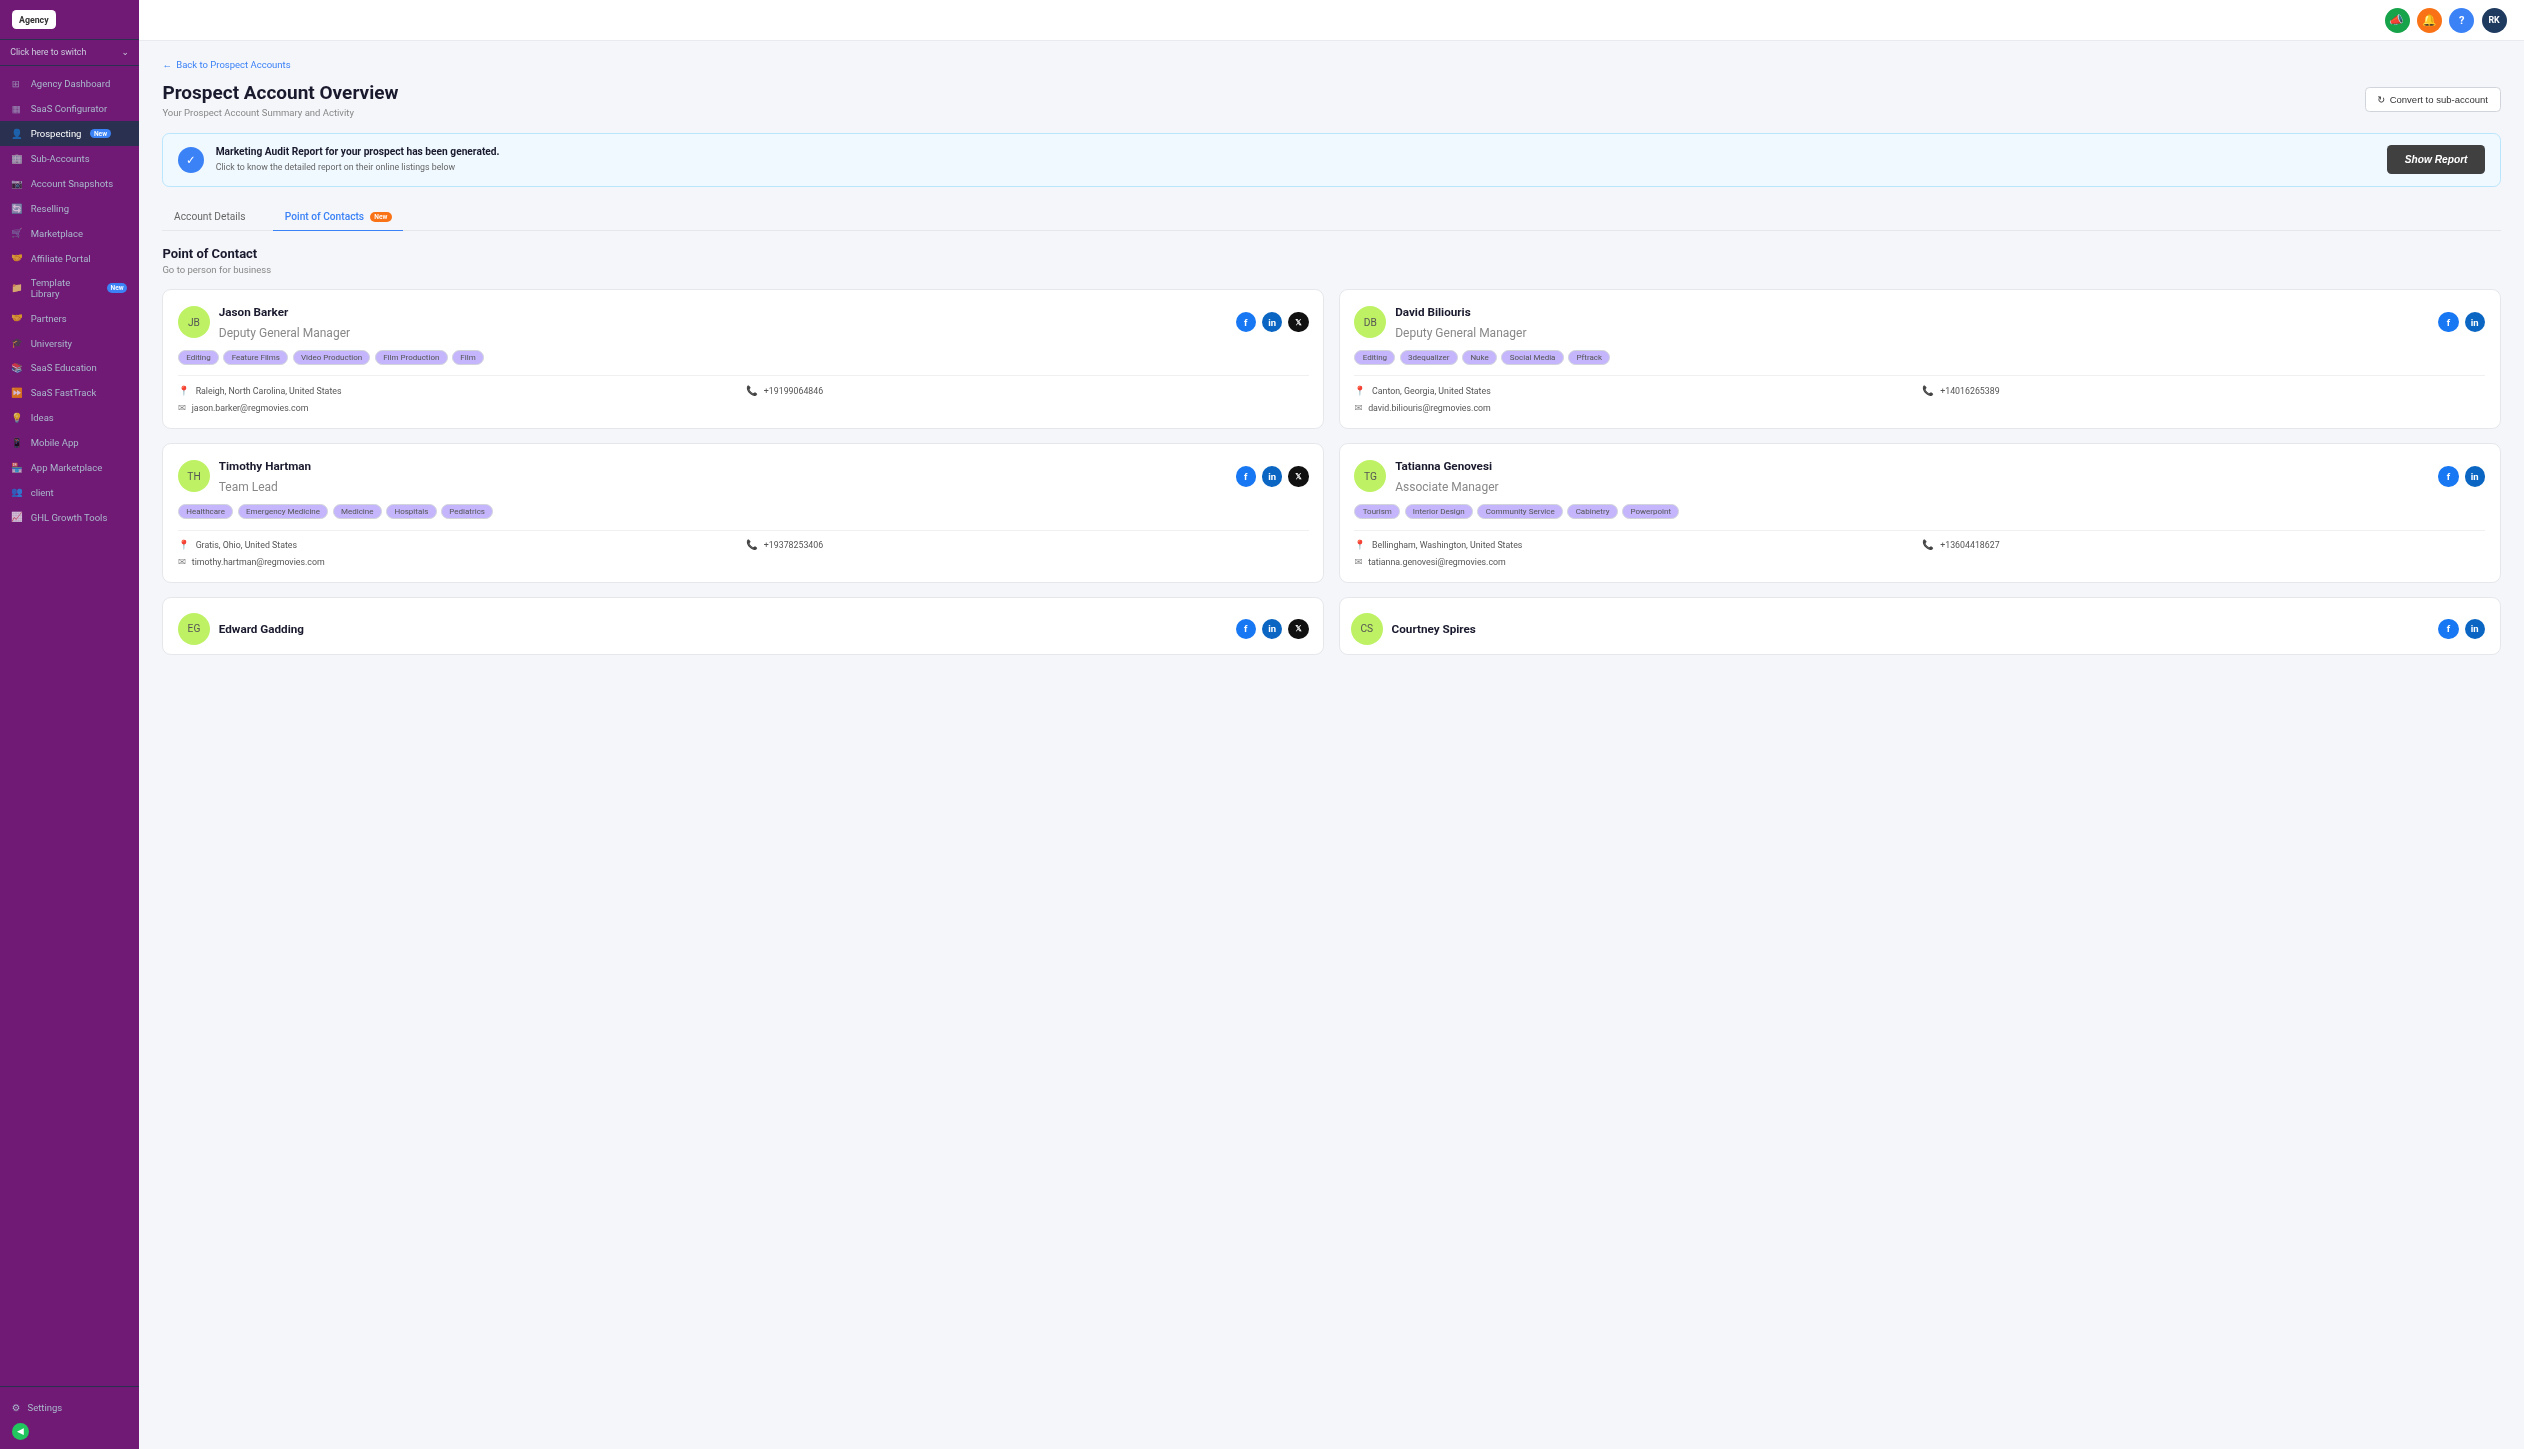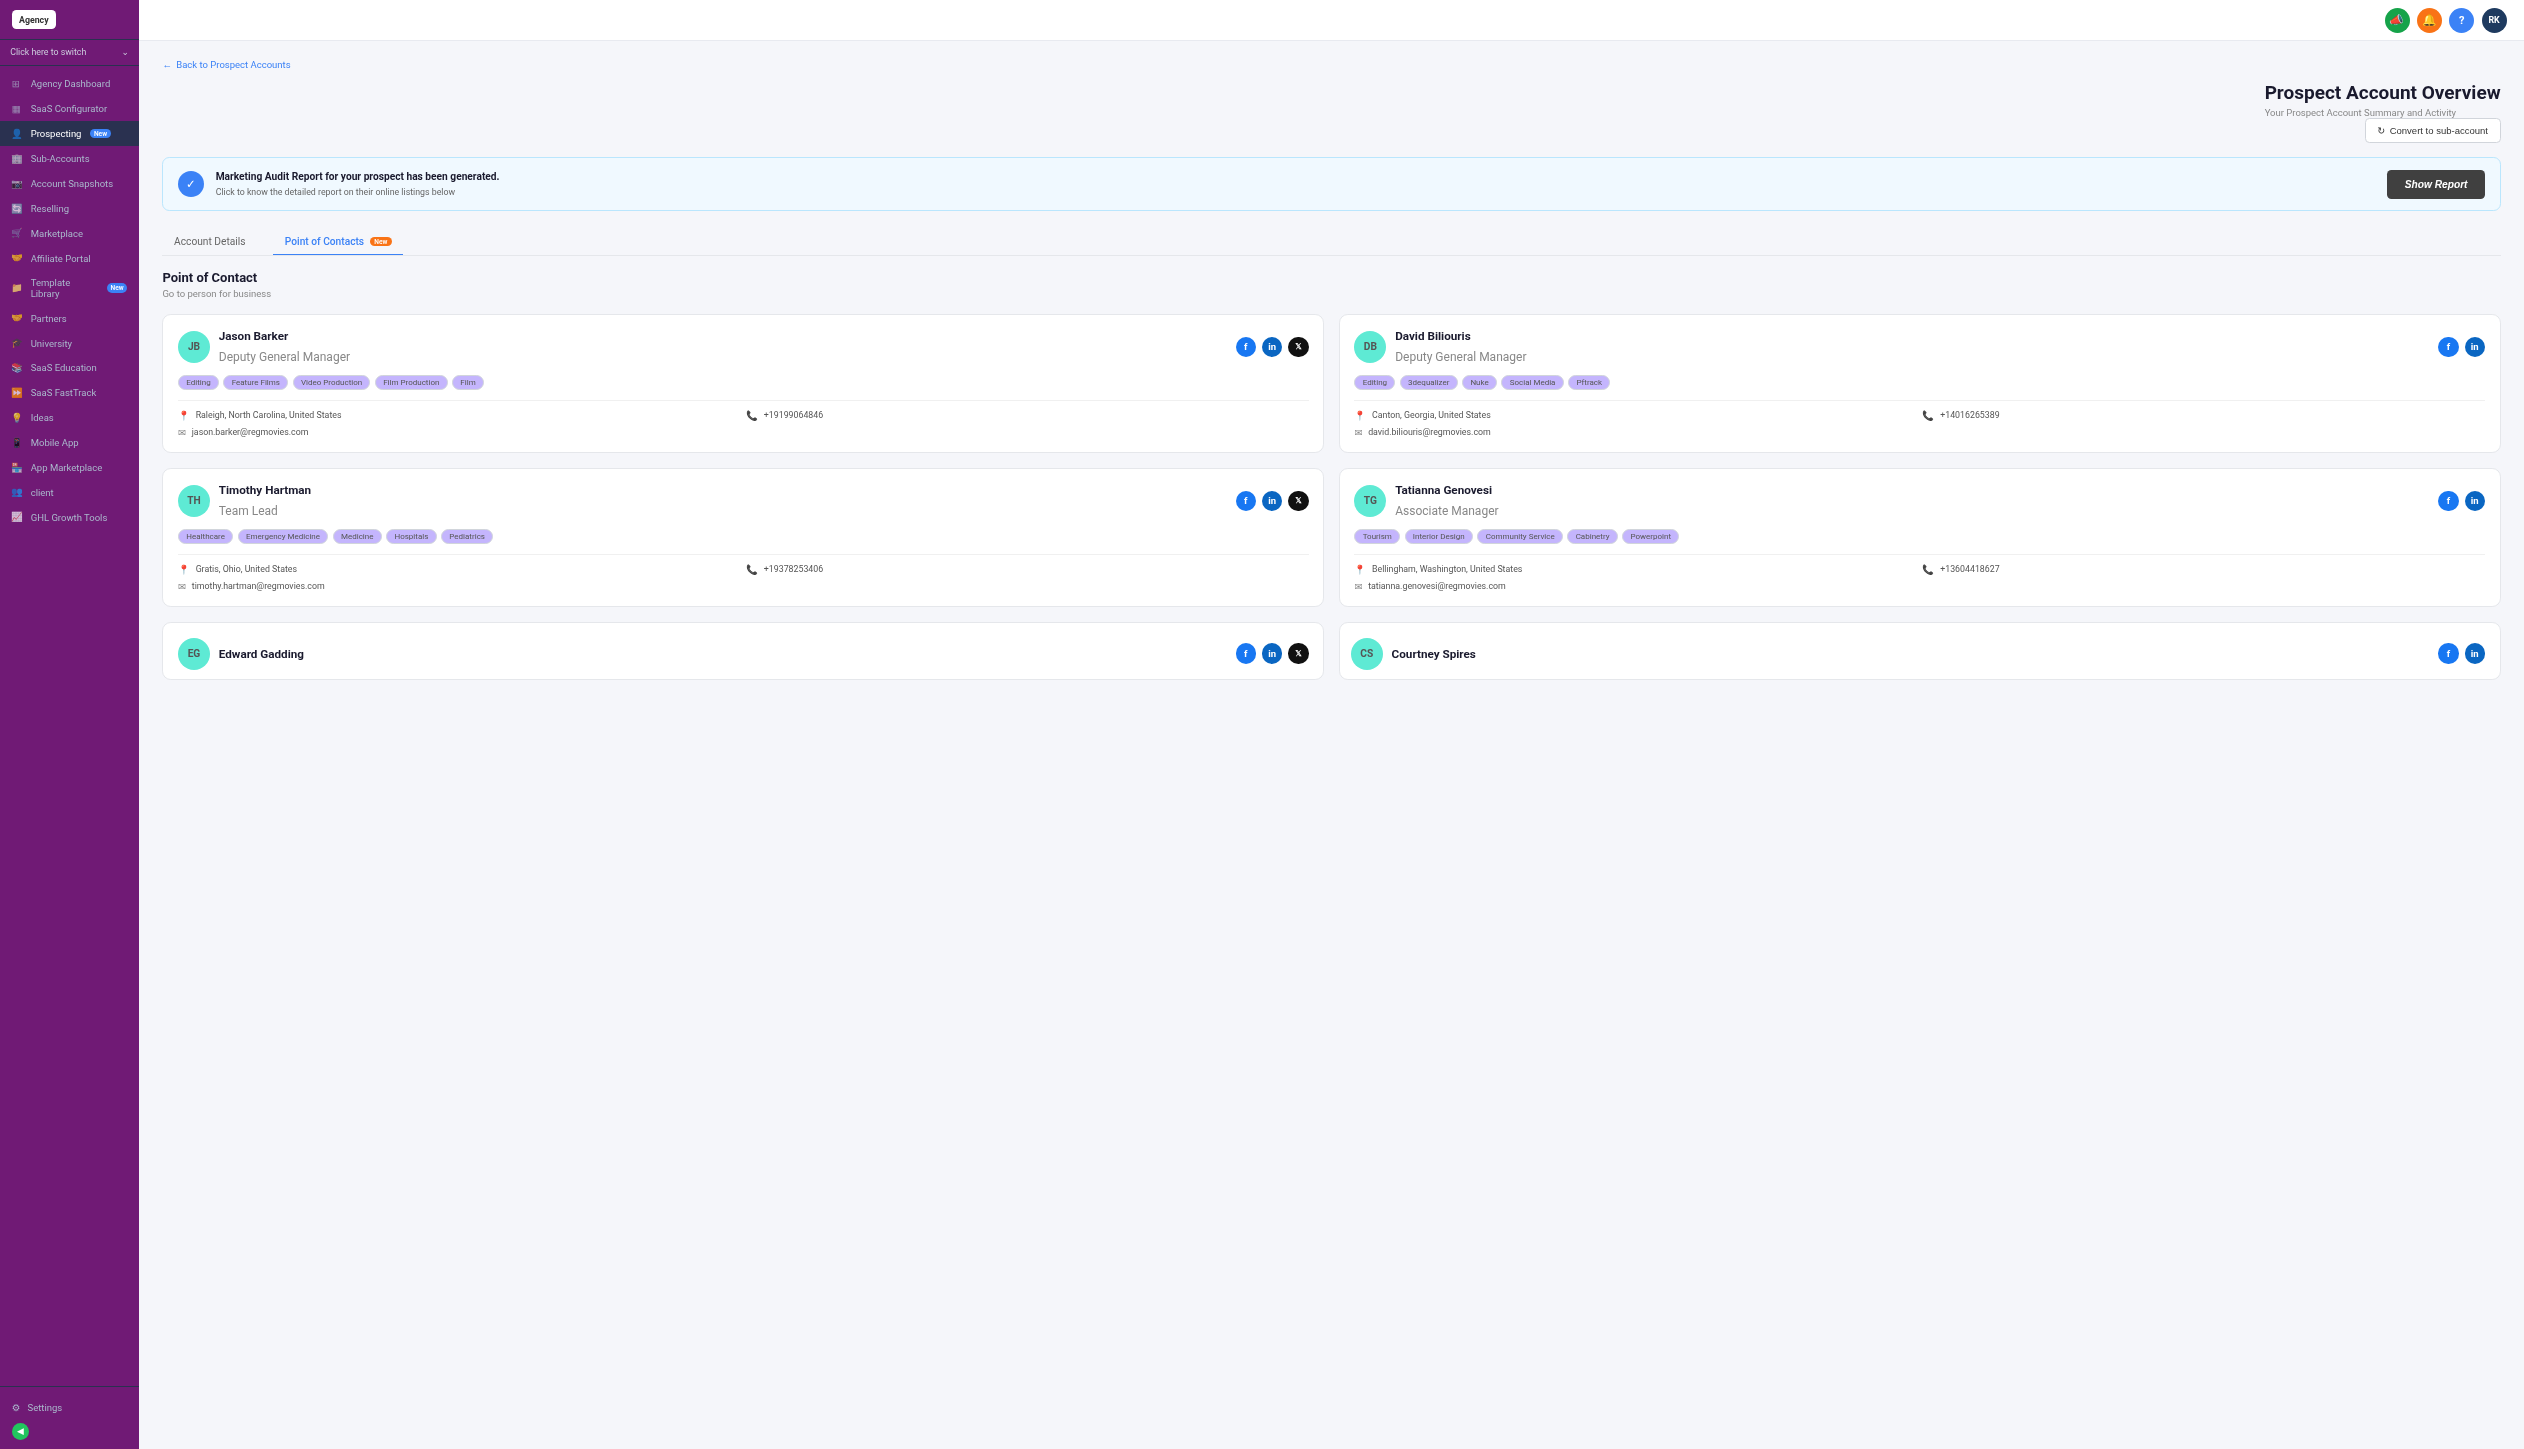--- a/index.html
+++ b/index.html
@@ -27,21 +27,21 @@
     .topbar-icon.green { background: #16a34a; color: white; }
     .topbar-icon.orange { background: #f97316; color: white; }
     .topbar-icon.blue { background: #3b82f6; color: white; }
     .topbar-icon.avatar { background: #1e3a5f; color: white; font-size: 8.8px; font-weight: bold; }
     .content { flex: 1; overflow-y: auto; padding: 17.5px 23.4px; }
 
     
     .back-link { display: flex; align-items: center; gap: 4.4px; color: #3b82f6; font-size: 9.5px; cursor: pointer; margin-bottom: 11.7px; text-decoration: none; }
 
     
-    .page-header { display: flex; align-items: flex-end; justify-content: space-between; margin-bottom: 14.6px; flex-direction: column; }
+    .page-header { display: flex; align-items: center; justify-content: space-between; margin-bottom: 14.6px; }
     .page-header-left h1 { font-size: 19px; font-weight: 700; color: #1a1a2e; margin-bottom: 2.9px; }
     .page-header-left p { font-size: 9.5px; color: #888; }
     .convert-btn { display: flex; align-items: center; gap: 4.4px; border: 0.7px solid #d1d5db; background: white; padding: 5.8px 11.7px; border-radius: 4.4px; font-size: 9.5px; color: #333; cursor: pointer; white-space: nowrap; }
 
     
     .audit-banner { background: #f0f9ff; border: 0.7px solid #bae6fd; border-radius: 7.3px; padding: 11.7px 14.6px; display: flex; align-items: center; gap: 11.7px; margin-bottom: 17.5px; }
     .audit-banner-icon { width: 26px; height: 26px; background: #3b82f6; border-radius: 50%; display: flex; align-items: center; justify-content: center; color: white; font-size: 11.7px; flex-shrink: 0; }
     .audit-banner-text { flex: 1; }
     .audit-banner-text strong { font-size: 10.2px; color: #1a1a2e; display: block; margin-bottom: 1.5px; }
     .audit-banner-text span { font-size: 8.8px; color: #666; }
@@ -55,21 +55,21 @@
 
     
     .section-title { font-size: 13px; font-weight: 700; color: #1a1a2e; margin-bottom: 2.9px; }
     .section-subtitle { font-size: 9.5px; color: #888; margin-bottom: 14.6px; }
 
     
     .contacts-grid { display: grid; grid-template-columns: 1fr 1fr; gap: 14.6px; }
     .contact-card { background: white; border: 0.7px solid #e5e7eb; border-radius: 8.8px; padding: 14.6px; }
     .contact-card-header { display: flex; align-items: center; justify-content: space-between; margin-bottom: 10.2px; }
     .contact-info { display: flex; align-items: center; gap: 8.8px; }
-    .contact-avatar { width: 32px; height: 32px; border-radius: 50%; background: #5eead4; display: flex; align-items: center; justify-content: center; font-size: 10.2px; font-weight: 700; color: #555; flex-shrink: 0; }
+    .contact-avatar { width: 32px; height: 32px; border-radius: 50%; background: #bef264; display: flex; align-items: center; justify-content: center; font-size: 10.2px; font-weight: 400; color: #555; flex-shrink: 0; }
     .contact-name { font-size: 11.7px; font-weight: 700; color: #1a1a2e; }
     .contact-title { font-size: 12px; color: #888; margin-top: 7px; }
     .social-icons { display: flex; gap: 5.8px; align-items: center; }
     .social-icon { width: 20.5px; height: 20.5px; border-radius: 50%; display: flex; align-items: center; justify-content: center; font-size: 9.5px; font-weight: 700; color: white; cursor: pointer; }
     .social-icon.fb { background: #1877f2; }
     .social-icon.li { background: #0a66c2; }
     .social-icon.tw { background: #111; color: white; font-size: 8px; }
     .tags { display: flex; flex-wrap: wrap; gap: 4.4px; margin-bottom: 10.2px; }
     .tag { background: #c4b5fd; border: 0.7px solid #d1d5db; border-radius: 11.7px; padding: 2.2px 7.3px; font-size: 8px; color: #555; }
     .divider { border: none; border-top: 0.7px solid #f0f0f0; margin: 8.8px 0; }

